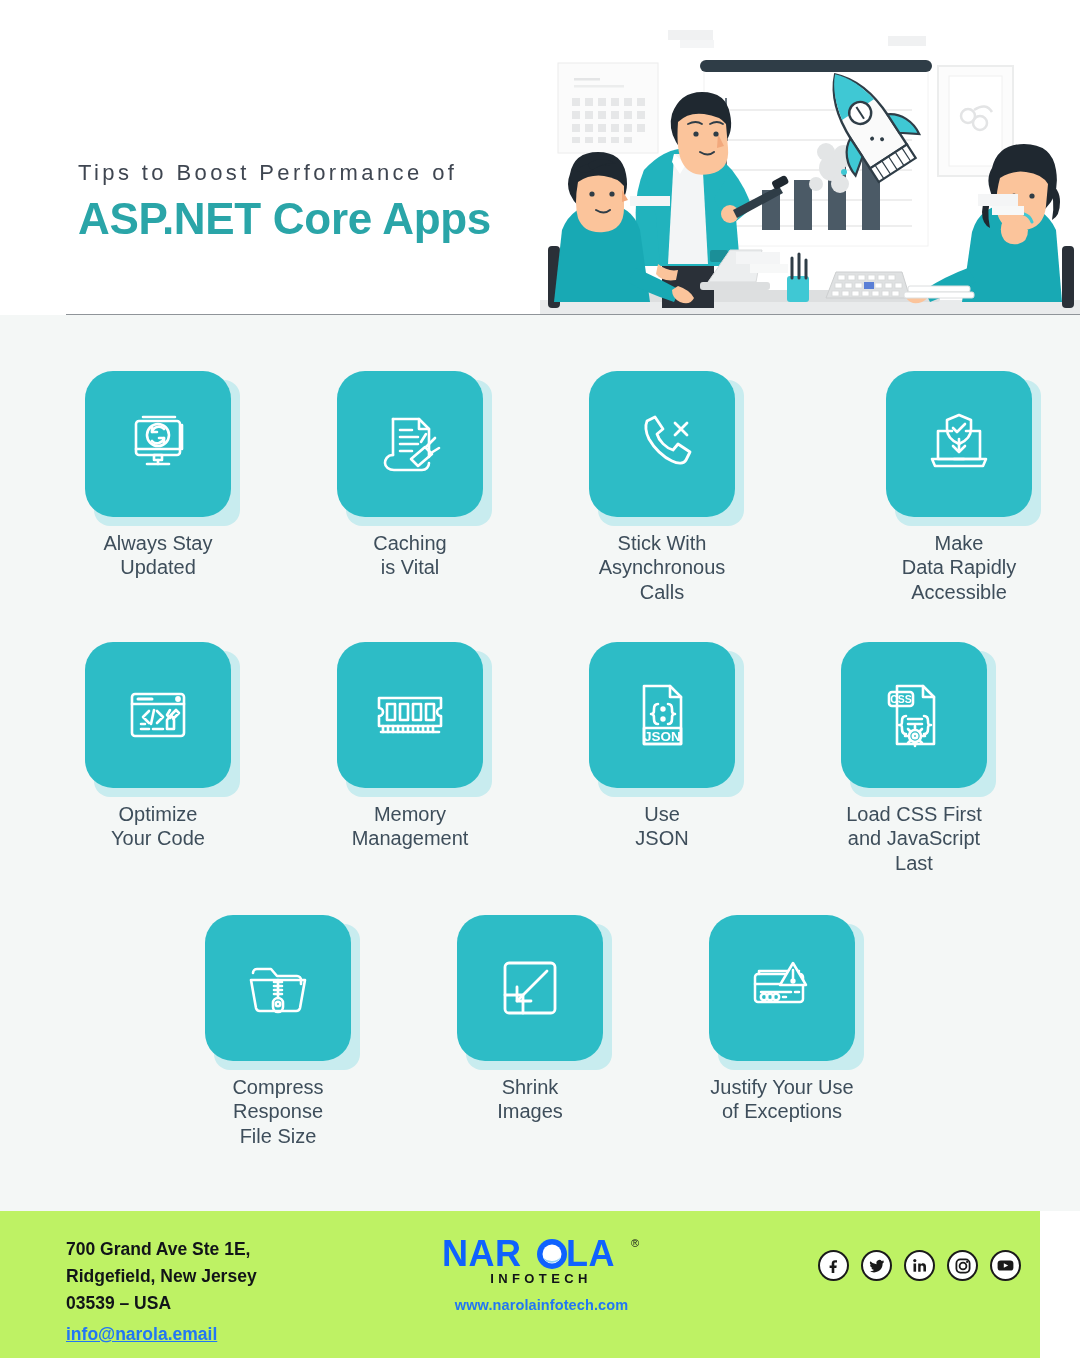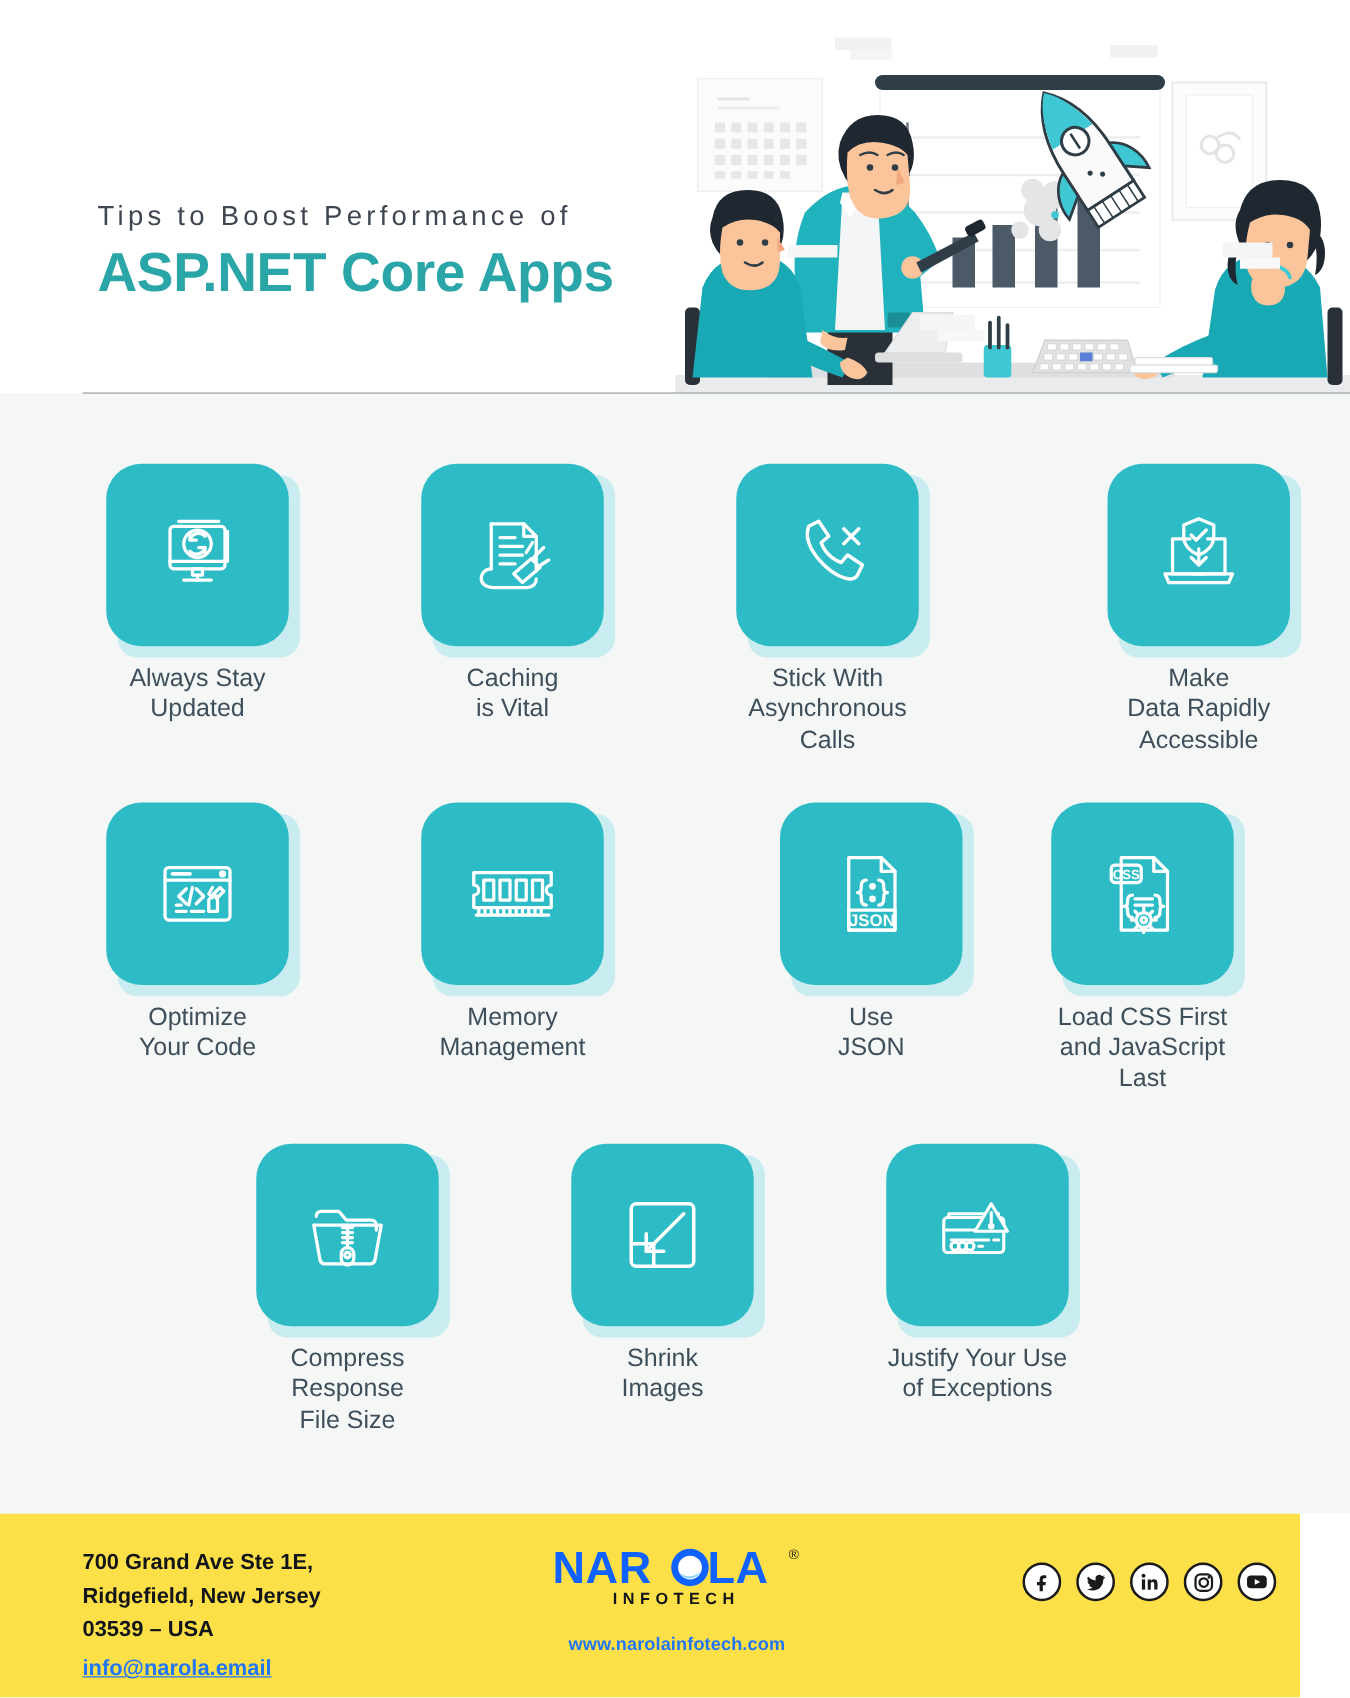--- a/index.html
+++ b/index.html
@@ -53,31 +53,31 @@
   .card-tile svg { display: block; }
   .card-label {
     position: absolute; top: 160px; left: -52px; width: 250px;
     text-align: center; font-size: 20px; line-height: 1.22;
     color: #3e4e5b; font-weight: 400;
   }
 
   
   .footer {
     position: absolute; left: 0; top: 1211px; width: 1040px; height: 147px;
-    background: #fde047;
+    background: #bef264;
   }
   .addr {
     position: absolute; left: 66px; top: 25px;
     font-size: 17.5px; line-height: 1.55; color: #111418; font-weight: bold;
   }
   .addr .email { color: #2276f4; margin-top: 4px; display: block; }
 
   .logo-wrap { position: absolute; left: 434px; top: 22px; width: 215px; text-align: center; }
   .logo-site {
-    font-size: 14.5px; color: #2276f4; font-weight: bold; margin-top: 14px;
+    font-size: 14.5px; color: #2276f4; font-weight: bold; margin-top: 4px;
     letter-spacing: 0.1px;
   }
 
   .socials {
     position: absolute; left: 818px; top: 1261px;
     display: flex; gap: 12px; align-items: center;
   }
   .soc {
     width: 31px; height: 31px; border: 2px solid #1a1a1a; border-radius: 50%;
     display: flex; align-items: center; justify-content: center; background: #fff;
@@ -407,21 +407,21 @@
             <path d="M20 51h8M20 46h4M32 51h10"></path>
             <path d="M55 32l-5 5 3 3 5-5z"></path>
             <path d="M50 37l-4 5v9h7v-9z"></path>
             <path d="M49 32l-3 5 3 3"></path>
           </svg>
         </span>
       </div>
       <div class="card-label">Optimize<br>Your Code</div>
     </div>
 
-    <div class="card" style="left:589px; top:327px;margin-left:35px;">
+    <div class="card" style="left:589px; top:327px;">
       <div class="card-shadow"></div>
       <div class="card-tile">
         <svg width="74" height="74" viewBox="0 0 74 74">
           <g fill="none" stroke="#ffffff" stroke-width="2.6" stroke-linecap="round" stroke-linejoin="round">
             <path d="M19 8h26l11 11v47H19z"></path>
             <path d="M45 8v11h11"></path>
             <path d="M33 26c-3 0-4 2-4 5s0 5-3 5c3 0 3 2 3 5s1 5 4 5"></path>
             <path d="M43 26c3 0 4 2 4 5s0 5 3 5c-3 0-3 2-3 5s-1 5-4 5"></path>
             <circle cx="38" cy="31" r="1.4" fill="#fff"></circle>
             <circle cx="38" cy="41" r="1.4" fill="#fff"></circle>

